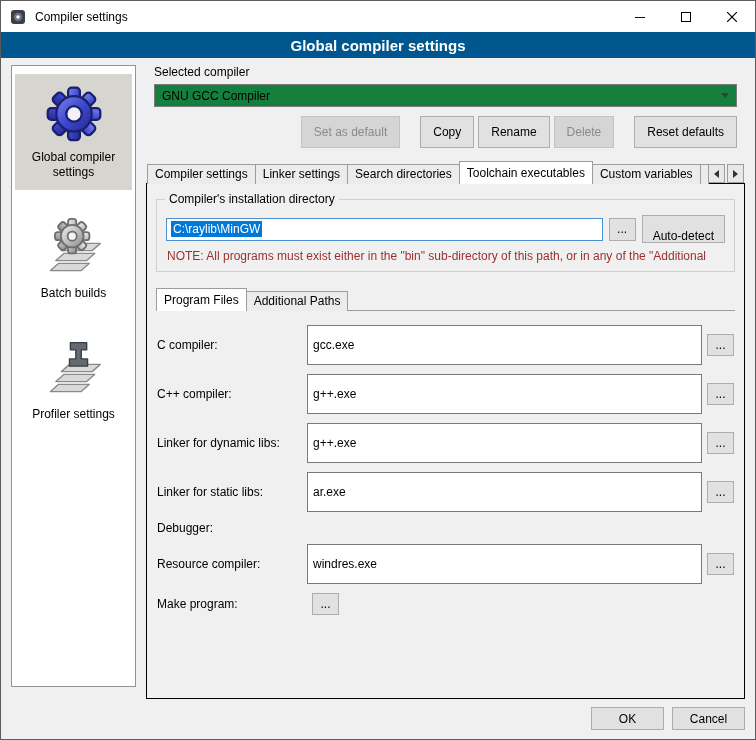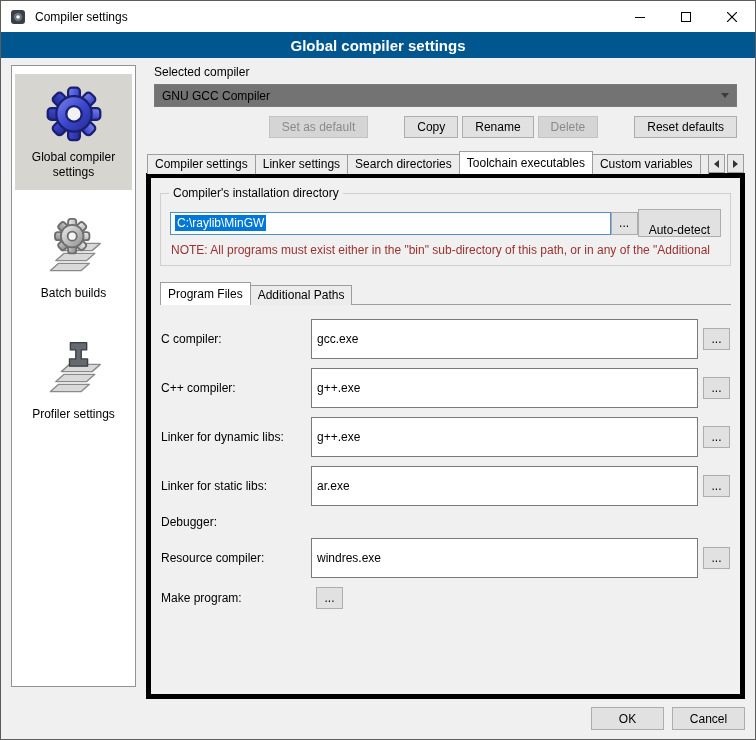--- a/index.html
+++ b/index.html
@@ -21,46 +21,46 @@
   
   .body { flex:1; display:flex; gap:10px; padding:7px 10px 0; min-height:0; }
 
   .sidebar { width:125px; background:#fff; border:1px solid #919395; margin-bottom:12px; padding:8px 3px; display:flex; flex-direction:column; gap:16px; overflow:hidden; }
   .side-item { display:flex; flex-direction:column; align-items:center; gap:8px; padding:10px 2px; text-align:center; }
   .side-item.selected { background:#d7d5d0; }
   .side-label { line-height:1.25; }
 
   .main { flex:1; display:flex; flex-direction:column; min-width:0; }
   .compiler-label { margin:0 8px 5px; }
-  .combo { height:23px; border:1px solid #7a7a7a; background:#737373; display:flex; align-items:center; padding:0 7px; }
+  .combo { height:23px; border:1px solid #7a7a7a; background:#15803d; display:flex; align-items:center; padding:0 7px; }
   .combo-text { flex:1; white-space:nowrap; overflow:hidden; }
   .arrow-down { width:0; height:0; border-left:4px solid transparent; border-right:4px solid transparent; border-top:5px solid #3c3c3c; margin-left:6px; flex:0 0 auto; }
   .combo.top { margin:0 8px; }
 
-  .btn { height:22px; background:#e1e1e1; border:1px solid #adadad; font:inherit; padding:0 12px; white-space:nowrap; cursor:default; }
+  .btn { height:32px; background:#e1e1e1; border:1px solid #adadad; font:inherit; padding:0 12px; white-space:nowrap; cursor:default; }
   .btn.disabled { background:#d5d5d5; border-color:#c2c2c2; color:#8a8a8a; }
   .btn-row { display:flex; justify-content:flex-end; gap:4px; margin:9px 8px 0; }
-  .gap-left { margin-left:32px; }
+  .gap-left { margin-left:16px; }
 
   
   .tabstrip { display:flex; align-items:flex-end; margin-top:13px; padding:0 1px; position:relative; z-index:2; }
   .tab { height:20px; line-height:19px; padding:0 7px; background:#ececec; border:1px solid #9d9d9d; border-bottom:none; white-space:nowrap; margin-right:-1px; cursor:default; }
   .tab.active { height:23px; line-height:22px; background:#fff; z-index:3; position:relative; }
   .tab.cut { width:33px; overflow:hidden; padding-right:0; }
   .tab-scroll { margin-left:auto; display:flex; gap:2px; padding-bottom:1px; }
   .scroll-btn { width:17px; height:19px; background:#e8e8e8; border:1px solid #9d9d9d; display:flex; align-items:center; justify-content:center; }
   .tri-left  { width:0; height:0; border-top:4px solid transparent; border-bottom:4px solid transparent; border-right:5px solid #333; }
   .tri-right { width:0; height:0; border-top:4px solid transparent; border-bottom:4px solid transparent; border-left:5px solid #333; }
 
-  .tab-page { flex:1; border:5px solid #000000; margin-top:-1px; padding:12px 9px 8px; background:#f0f0f0; display:flex; flex-direction:column; min-height:0; }
+  .tab-page { flex:1; border:1px solid #000000; margin-top:-1px; padding:12px 9px 8px; background:#f0f0f0; display:flex; flex-direction:column; min-height:0; }
 
   
   .groupbox { border:1px solid #cfcfcf; position:relative; padding:15px 9px 8px; margin-top:3px; }
   .g-title { position:absolute; top:-8px; left:8px; background:#f0f0f0; padding:0 4px; }
-  .dir-row { display:flex; align-items:center; }
+  .dir-row { display:flex; gap:6px; align-items:center; }
   .path-input { flex:1; height:23px; border:1px solid #4a90d2; background:#fff; display:flex; align-items:center; padding:0 4px; overflow:hidden; }
   .sel-text { background:#0078D7; color:#fff; padding:1px 2px; white-space:nowrap; }
   .browse { width:27px; height:23px; padding:0; flex:0 0 auto; }
   .autodetect { height:23px; padding:13px 10px; flex:0 0 auto; }
   .note { margin:6px 1px 0; color:#9B3030; white-space:nowrap; overflow:hidden; }
 
   
   .subtabstrip { display:flex; align-items:flex-end; margin-top:16px; position:relative; z-index:2; }
   .sub-page { flex:1; border-top:1px solid #9d9d9d; margin-top:-1px; padding:14px 1px 0; }
 

